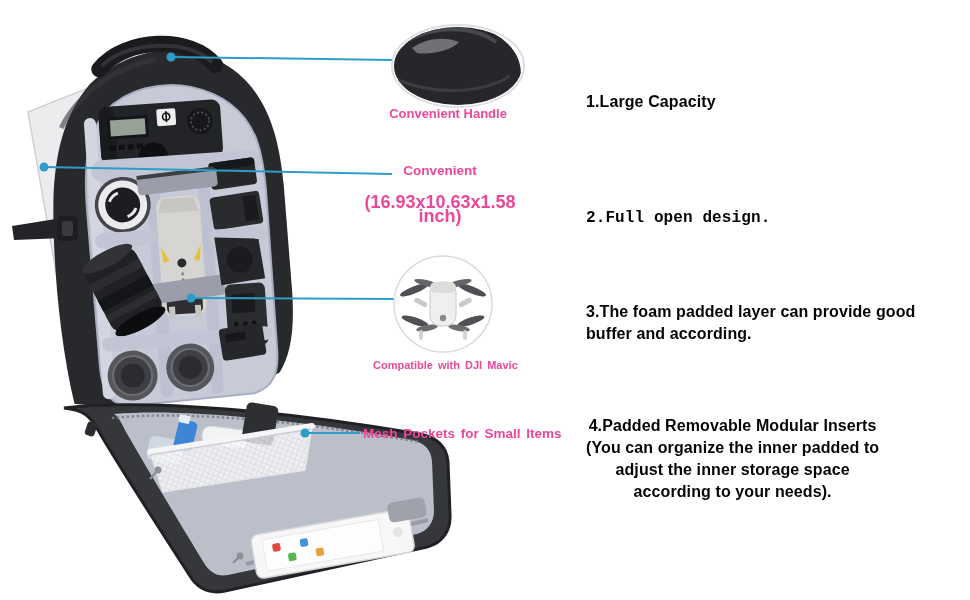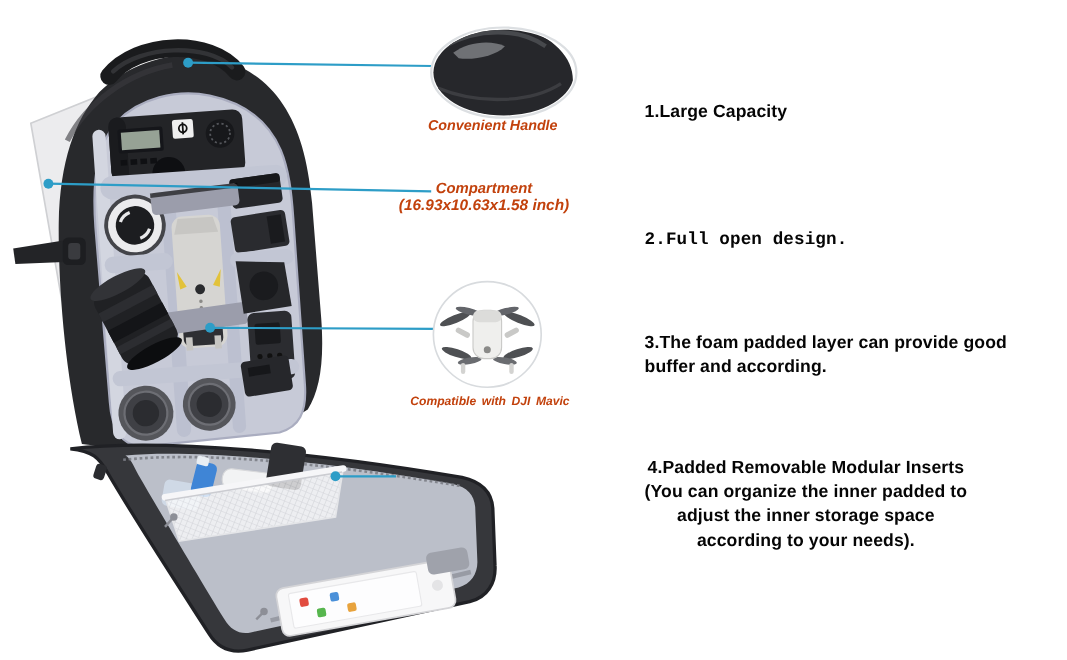--- a/index.html
+++ b/index.html
@@ -1,23 +1,23 @@
 <!DOCTYPE html>
 <html style="--accent_line: #2d9dc7; --bag_shell: #28292c; --bag_interior: #c7cad7; --flap_interior: #bbbfc9; --drone_yellow: #e2c23a;"><head>
 <meta charset="utf-8">
 <style>
   html,body{margin:0;padding:0;background:#ffffff;}
   .page{position:relative;width:970px;height:600px;background:#fff;overflow:hidden;
         font-family:"Liberation Sans",sans-serif;color:#050505;}
   .photo{position:absolute;left:0;top:0;}
-  .label{position:absolute;font-weight:700;color:#c2410c;font-style:italic;}
+  .label{position:absolute;font-weight:700;color:#ec4899;}
   .handle-label{left:386px;top:106px;width:124px;text-align:center;font-size:13px;}
   .compartment-label{left:350px;top:163px;width:180px;text-align:center;}
   .compartment-label .l1{font-size:13.5px;line-height:16px;}
-  .compartment-label .l2{font-size:14px;line-height:14px;}
+  .compartment-label .l2{font-size:18px;line-height:14px;margin-top:16px;}
   .drone-label{left:373px;top:355px;font-size:11px;line-height:21px;word-spacing:2px;}
   .mesh-label{left:363px;top:426px;font-size:13.5px;word-spacing:2px;}
   .features{position:absolute;left:586px;top:0;width:380px;}
   .feature{position:absolute;left:0;font-size:16px;font-weight:600;line-height:22px;
            letter-spacing:.1px;white-space:nowrap;}
   .f1{top:91px;} .f2{top:207px;font-family:Liberation Mono, monospace;} .f3{top:301px;} .f4{top:415px;text-align:center;}
   .cl{stroke:var(--accent_line,#2d9dc7);stroke-width:2;fill:none;}
   .cd{fill:var(--accent_line,#2d9dc7);}
 </style>
 </head>
@@ -262,28 +262,29 @@
         <rect x="430" y="282" width="26" height="44" rx="10" fill="#efefed" stroke="#c9c9c7"></rect>
         <rect x="430" y="282" width="26" height="11" rx="5.5" fill="#dcdcda"></rect>
         <circle cx="443" cy="318" r="3.2" fill="#8a8a88"></circle>
       </g>
     </g>
   </svg>
 
   <div class="label handle-label">Convenient Handle</div>
 
   <div class="label compartment-label">
-    <div class="l1">Compartment</div>
+    <div class="l1">Convenient</div>
     <div class="l2">(16.93x10.63x1.58 inch)</div>
   </div>
 
   <div class="label drone-label">
     <div>Compatible with DJI Mavic</div>
   </div>
 
+  <div class="label mesh-label">Mesh Pockets for Small Items</div>
 
   <div class="features">
     <div class="feature f1">
       <div>1.Large Capacity</div>
     </div>
     <div class="feature f2">
       <div>2.Full open design.</div>
     </div>
     <div class="feature f3">
       <div>3.The foam padded layer can provide good</div>

